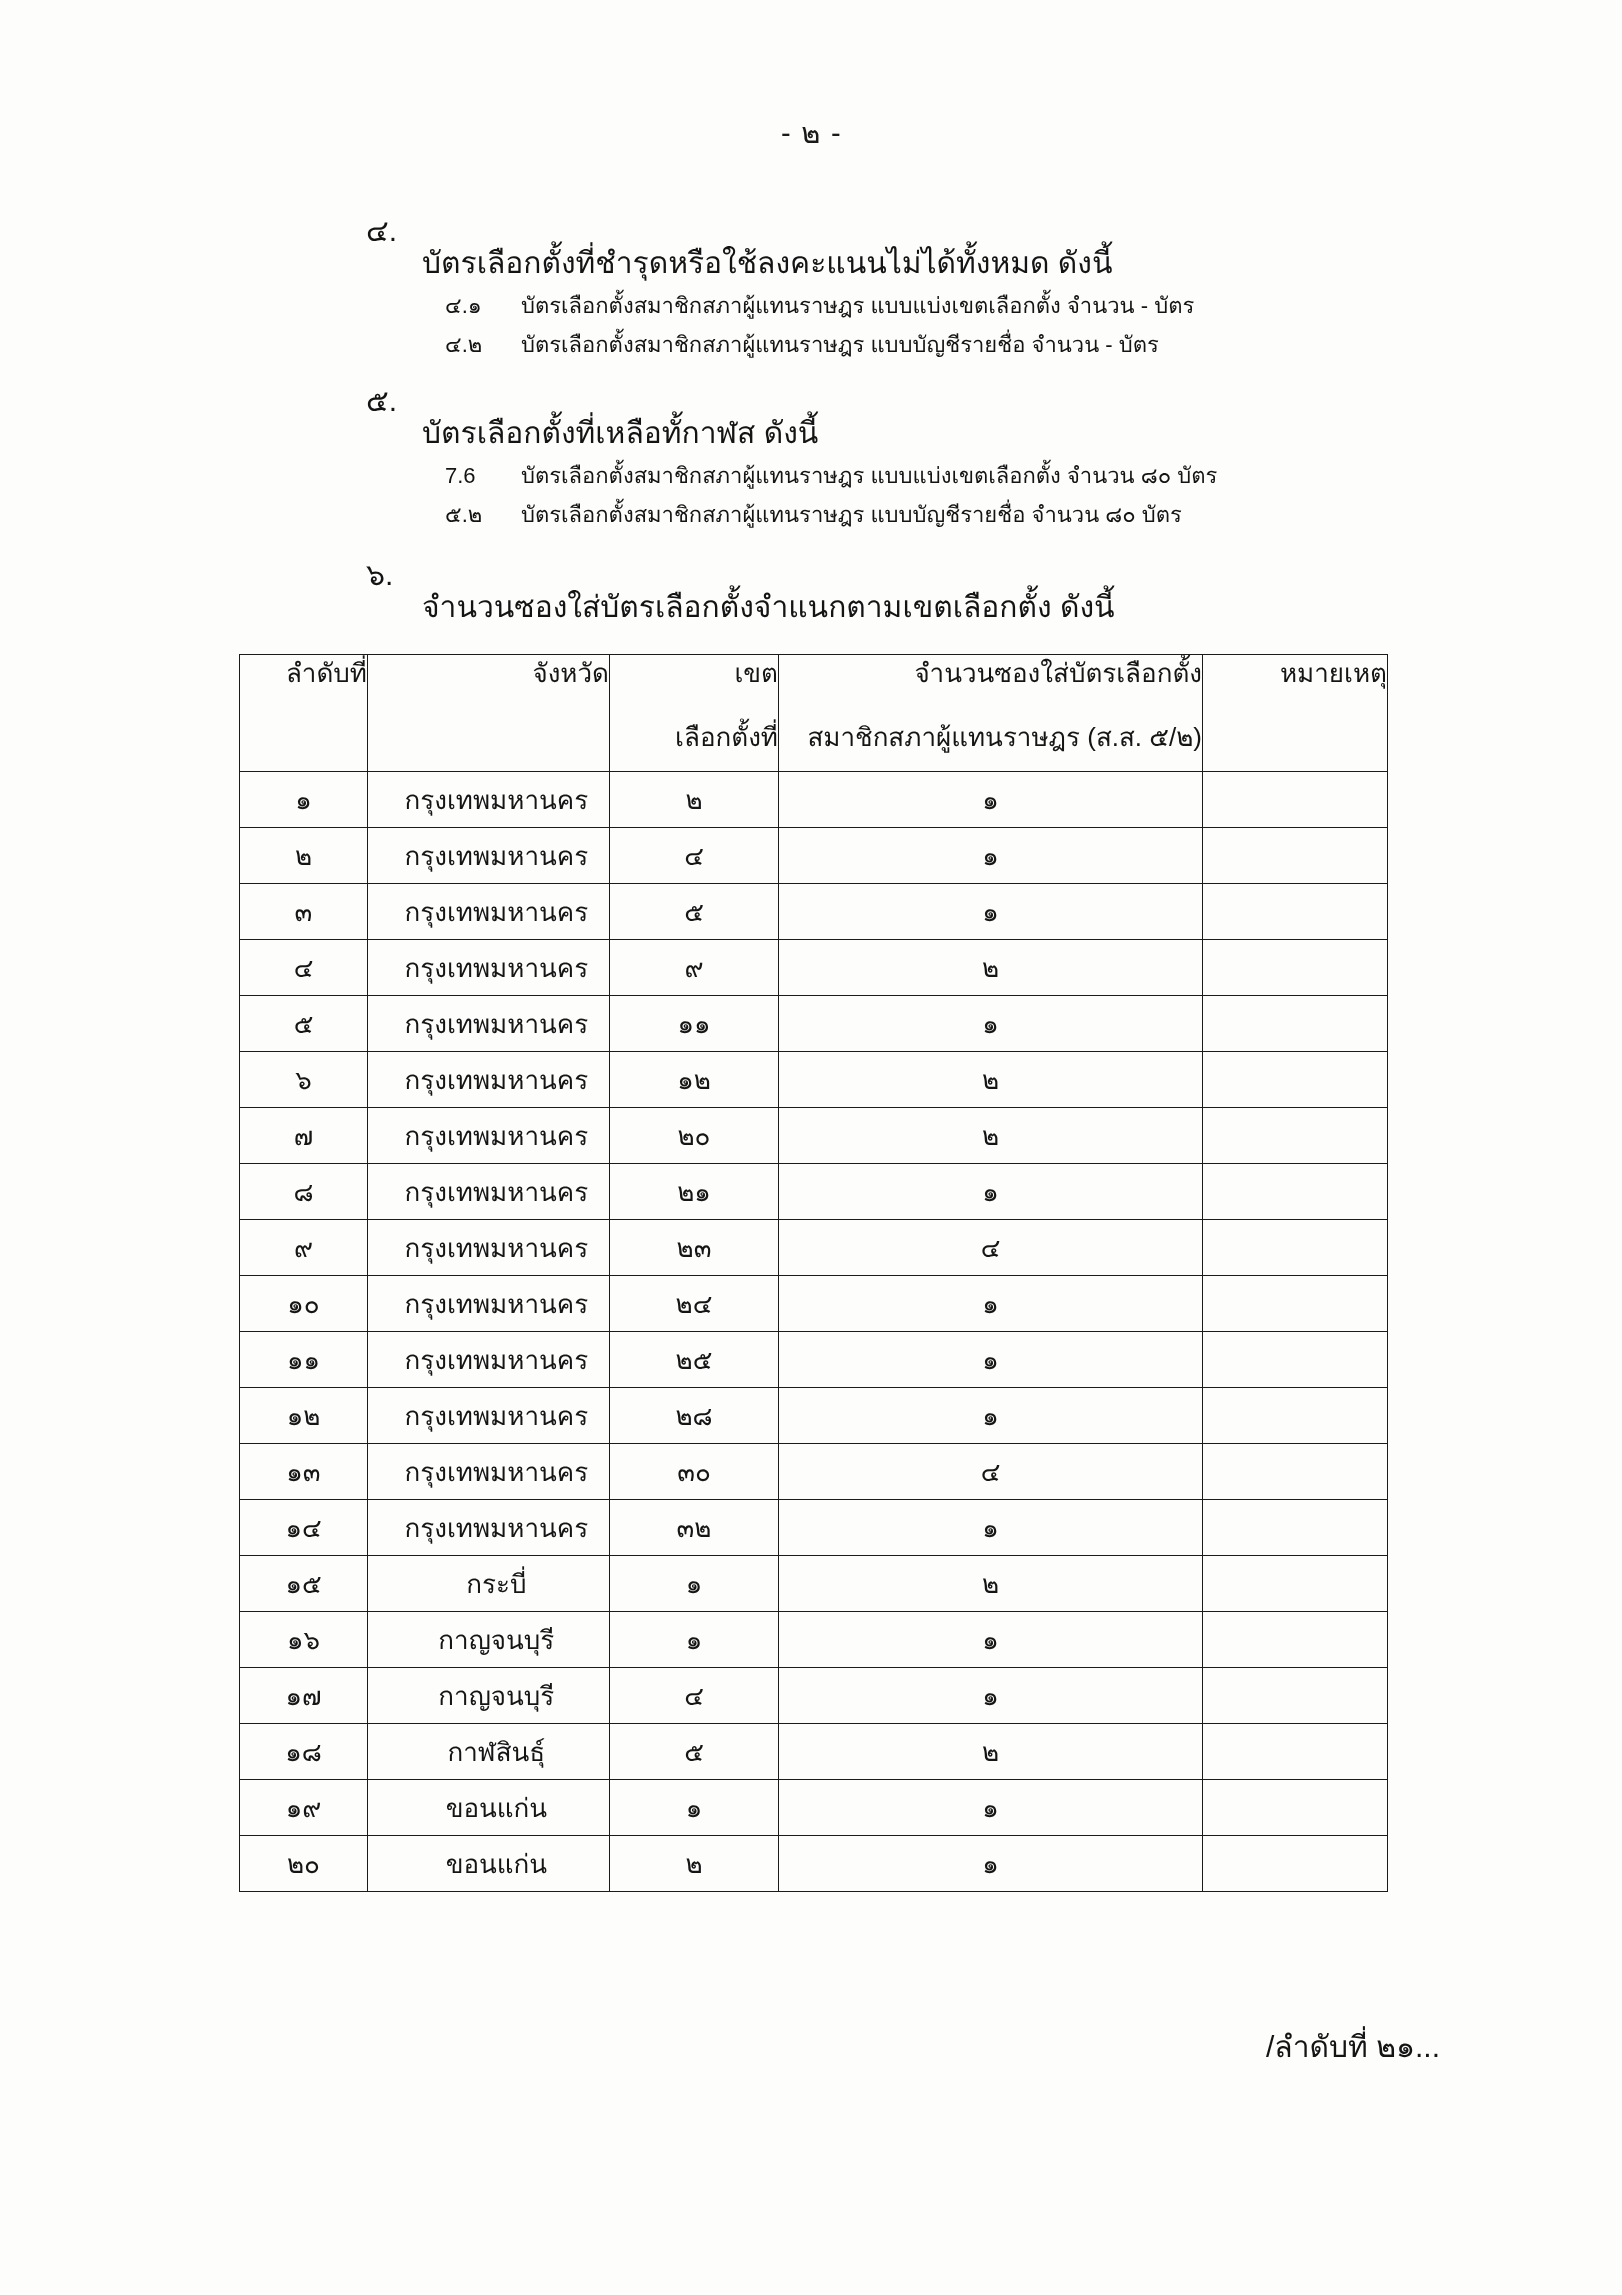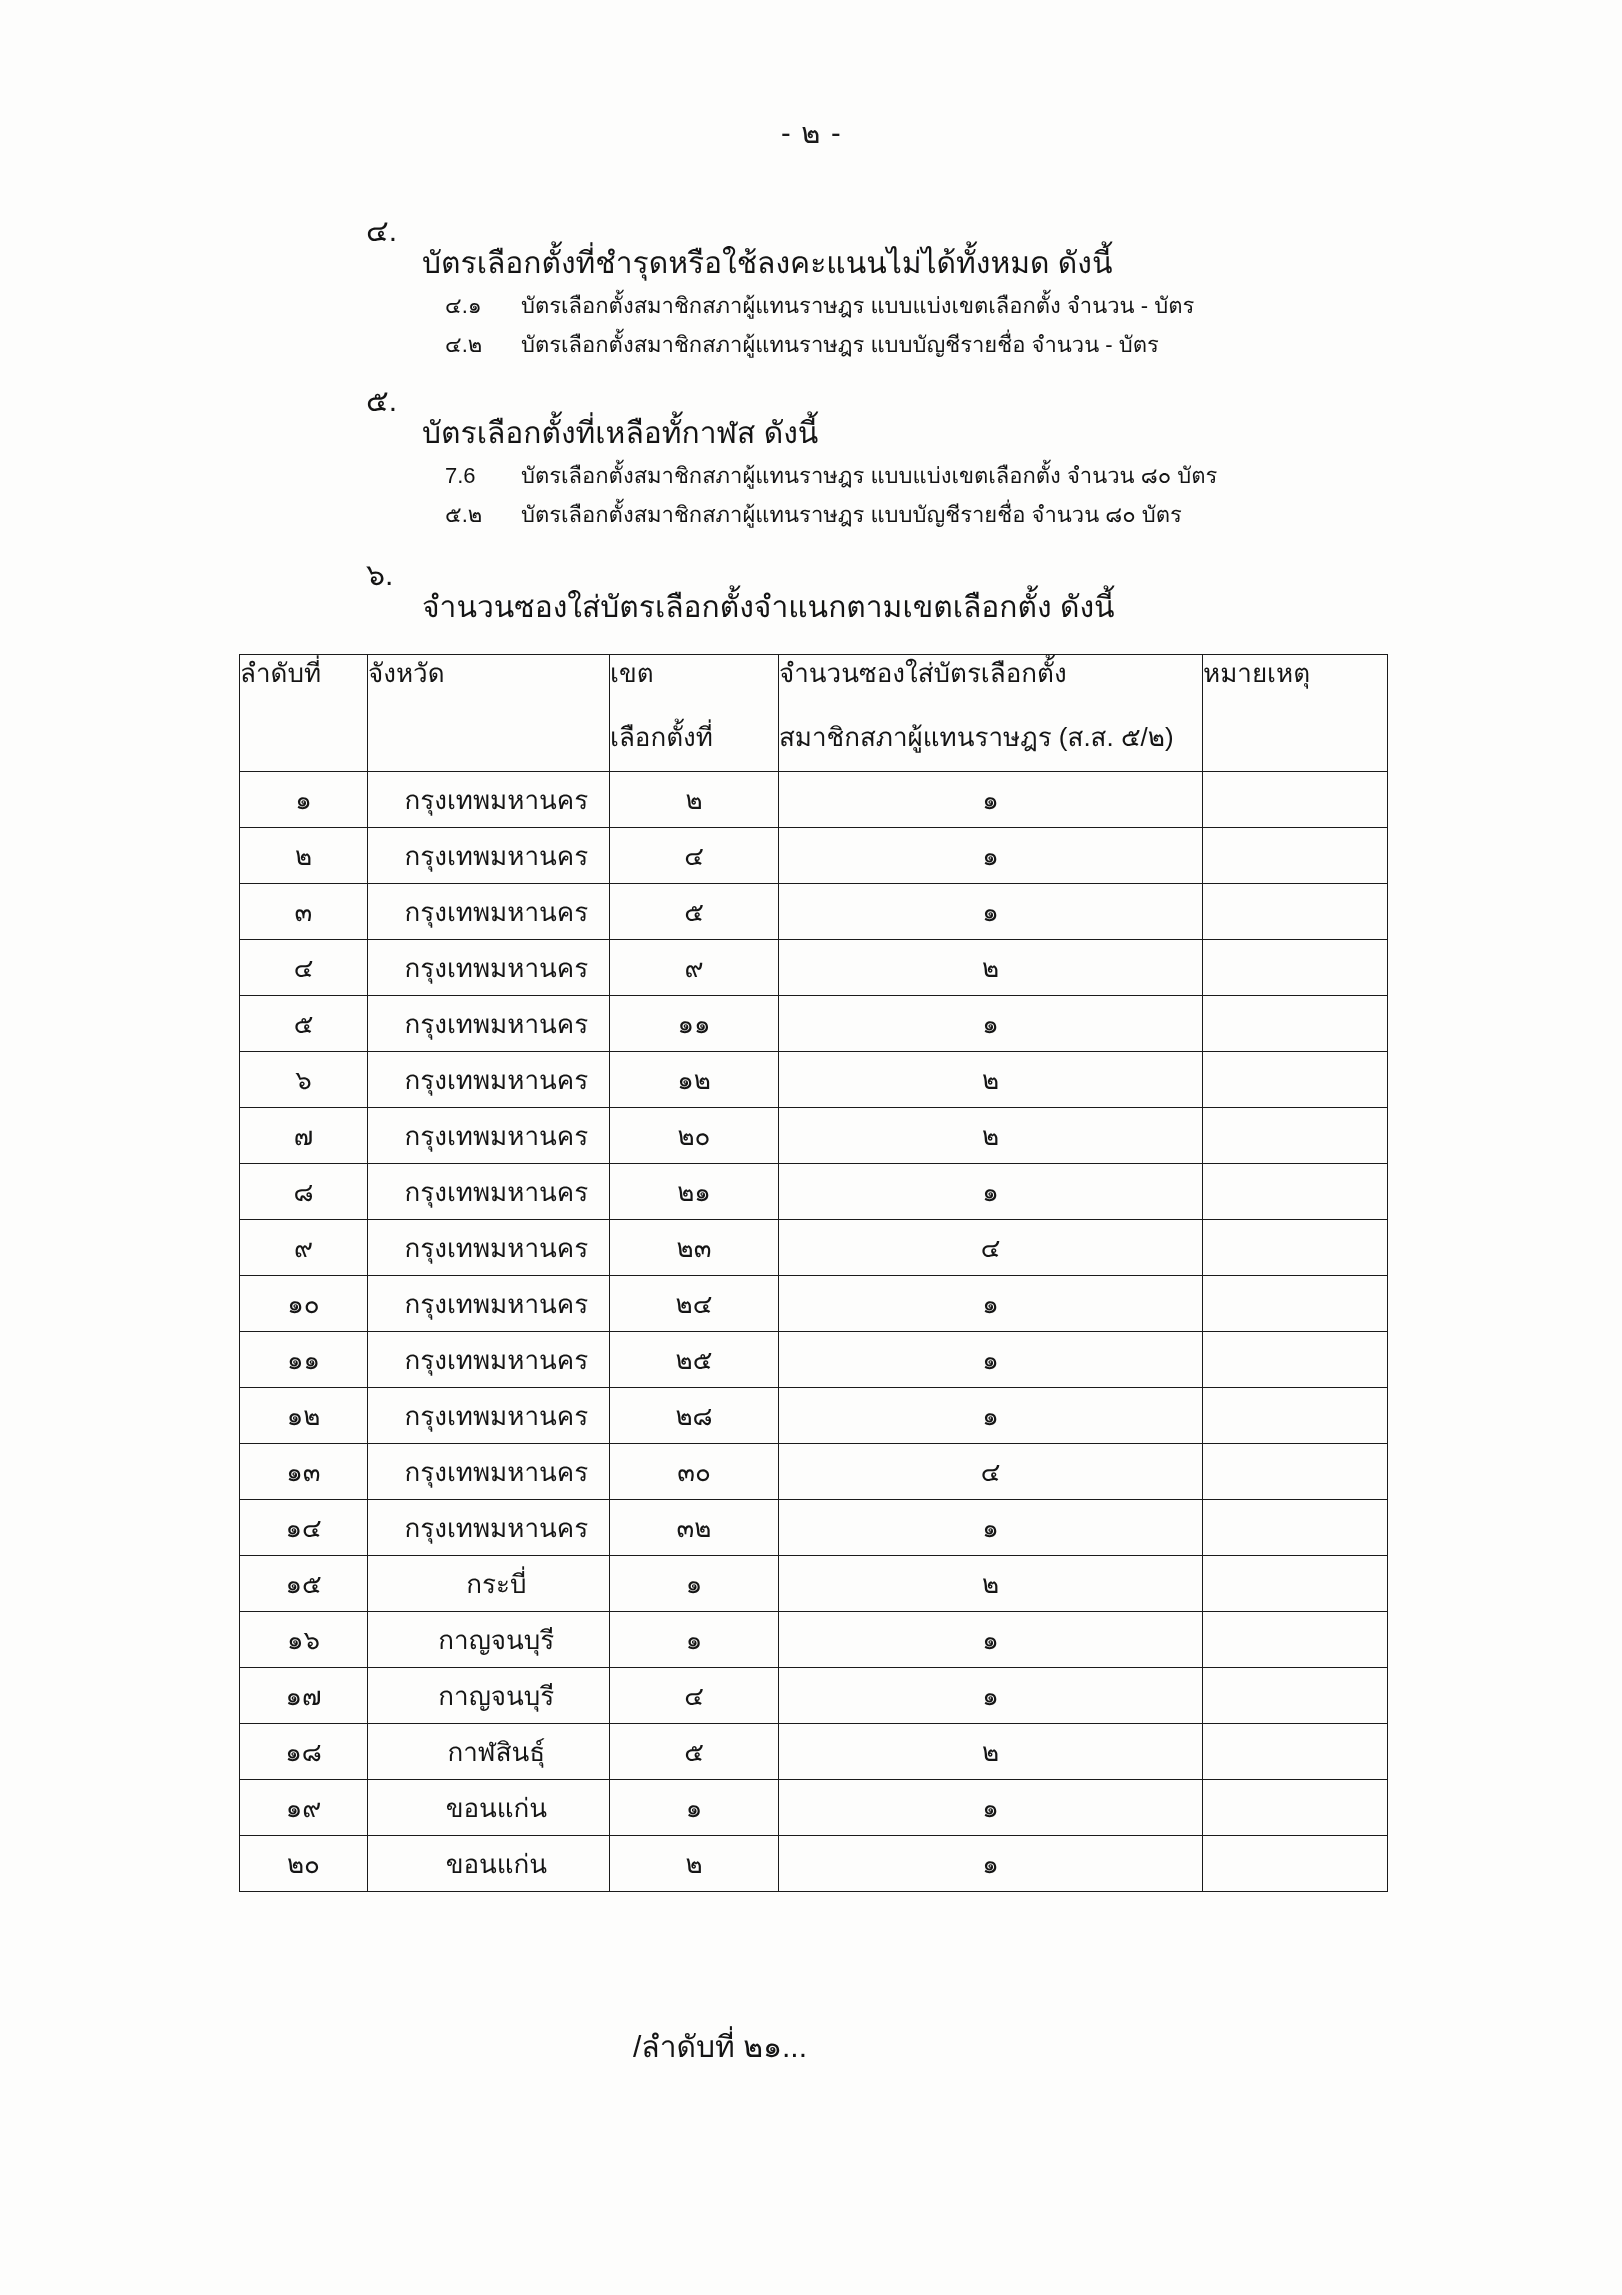--- a/index.html
+++ b/index.html
@@ -105,21 +105,21 @@
   
   col.c-no    { width: 128px; }
   col.c-prov  { width: 242px; }
   col.c-dist  { width: 169px; }
   col.c-count { width: 424px; }
   col.c-note  { width: 185px; }
 
   thead th {
     height: 116px;
     vertical-align: top;
-    text-align: left;
+    text-align: right;
     padding-top: 17px;
     line-height: 1.45;
   }
   thead th .hl2 {
     display: block;
     margin-top: 26px;
   }
 
   tbody td {
     height: 55px;
@@ -132,21 +132,21 @@
     padding-left: 15.7px;
   }
   tbody td.note-cell { }
 
   
   .footer-note {
     position: absolute;
     top: 2023px;
     left: 0;
     width: 1623px;
-    text-align: center;
+    text-align: right;
     padding-right: 183px;
     box-sizing: border-box;
     font-size: 30px;
     color: #141414;
   }
 </style>
 </head>
 <body>
 
 <div class="page">

